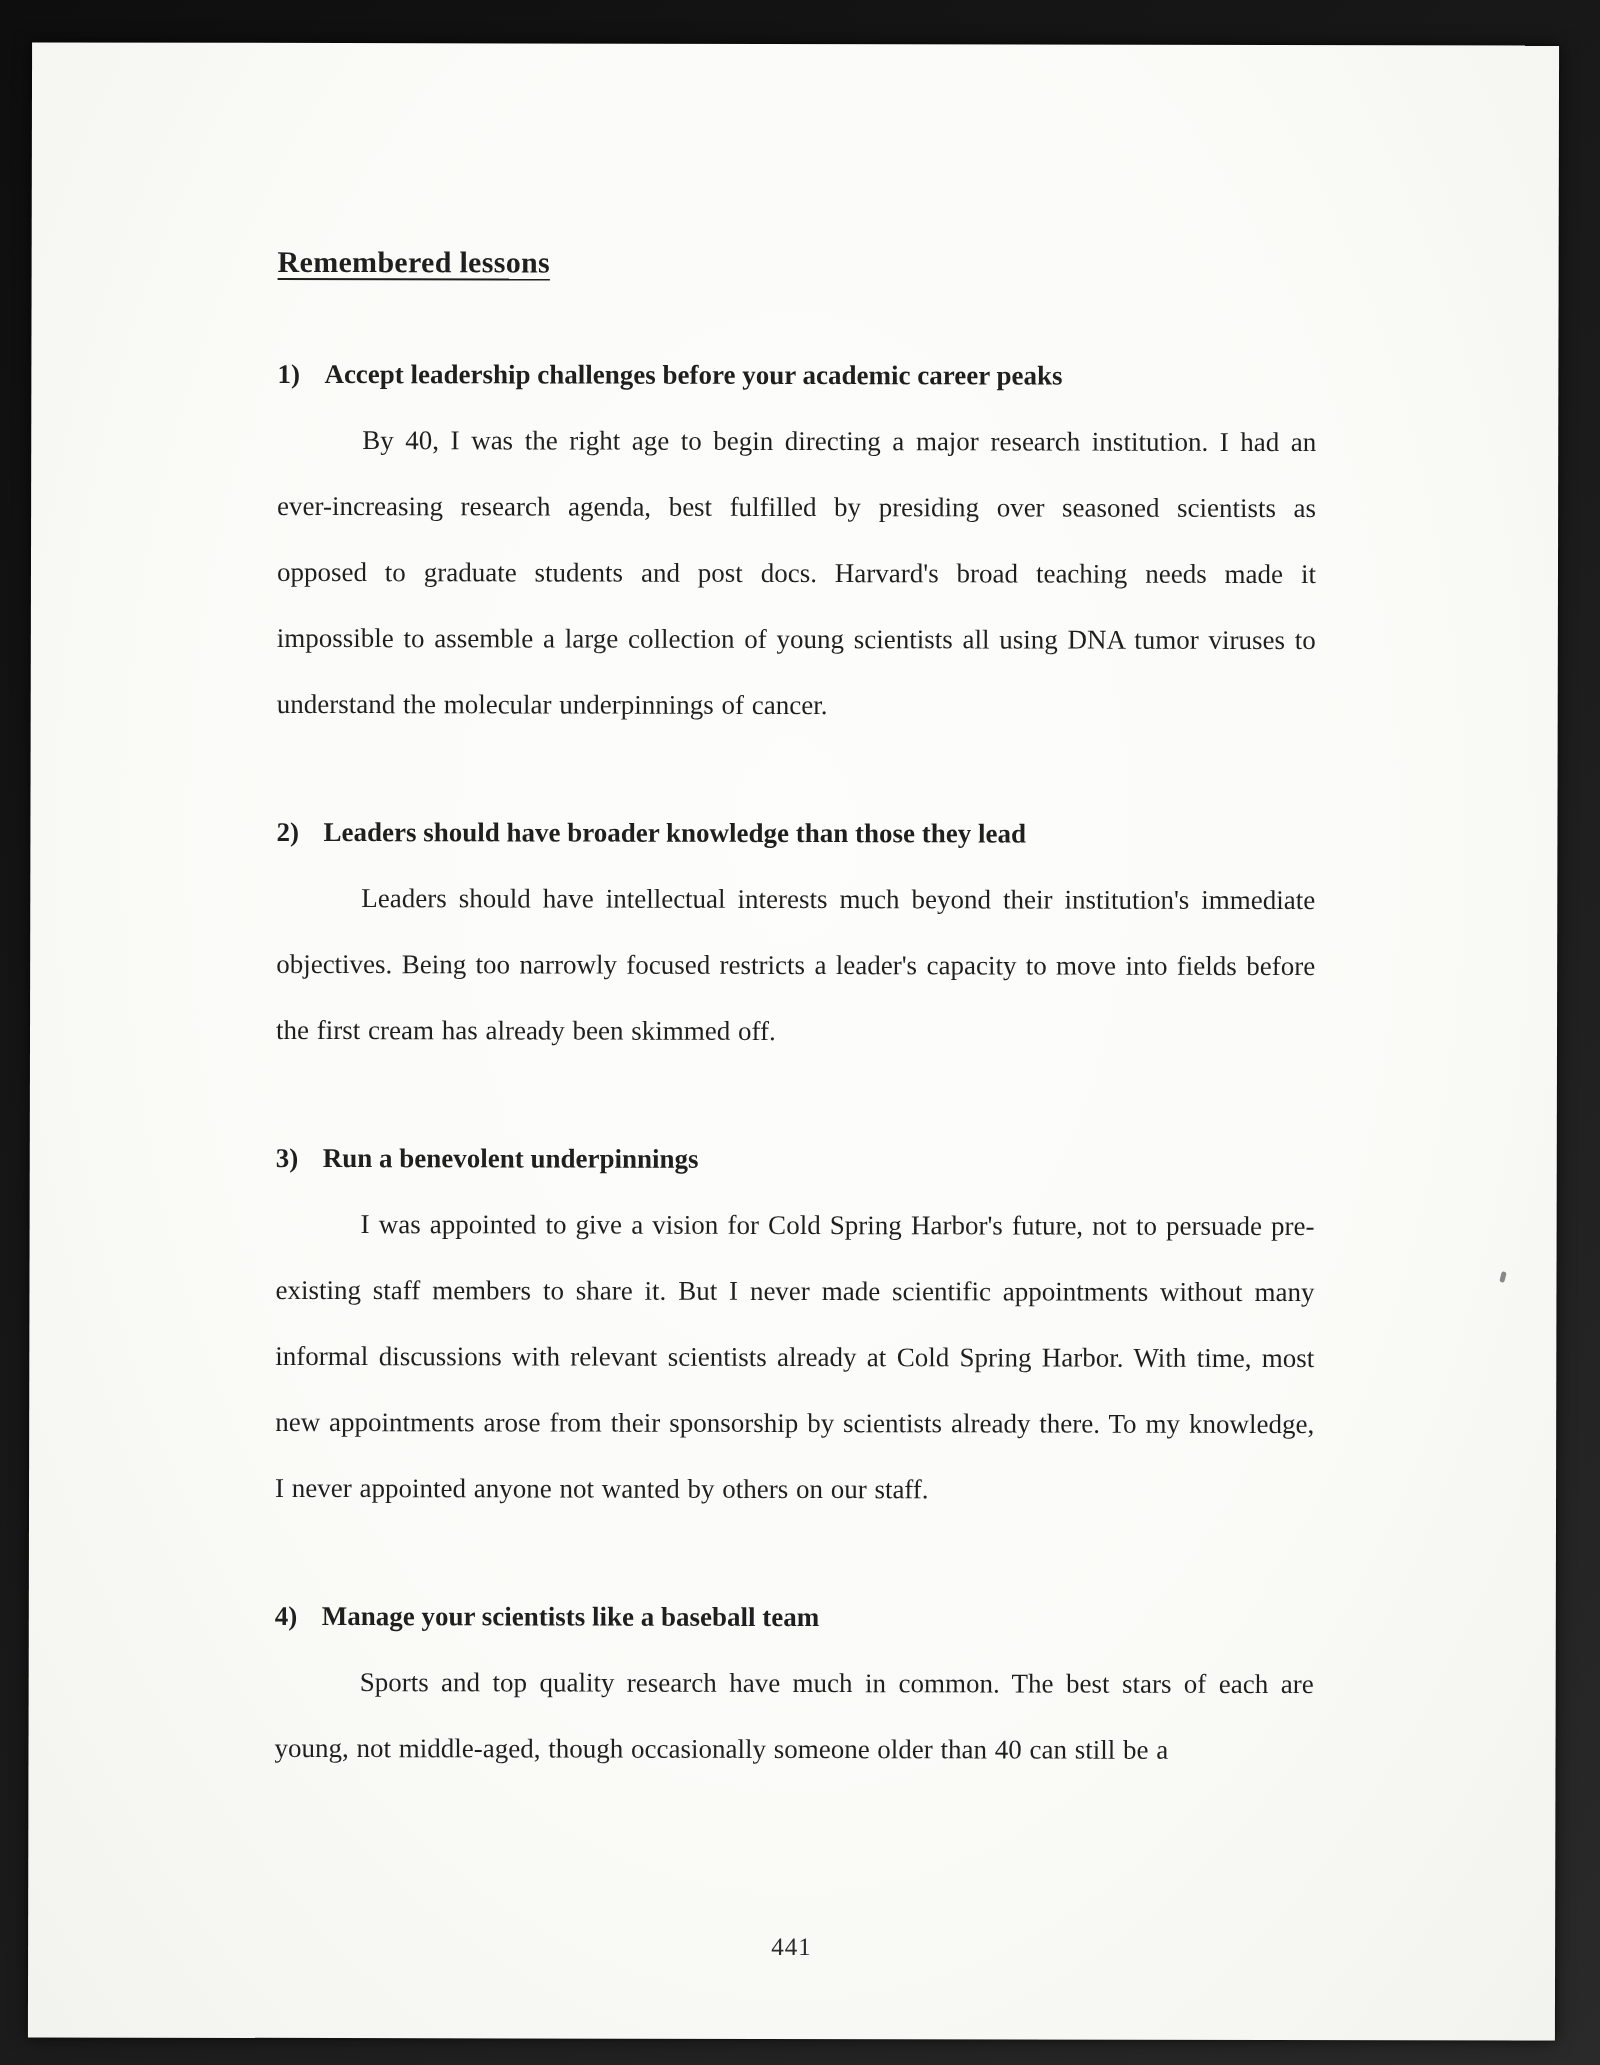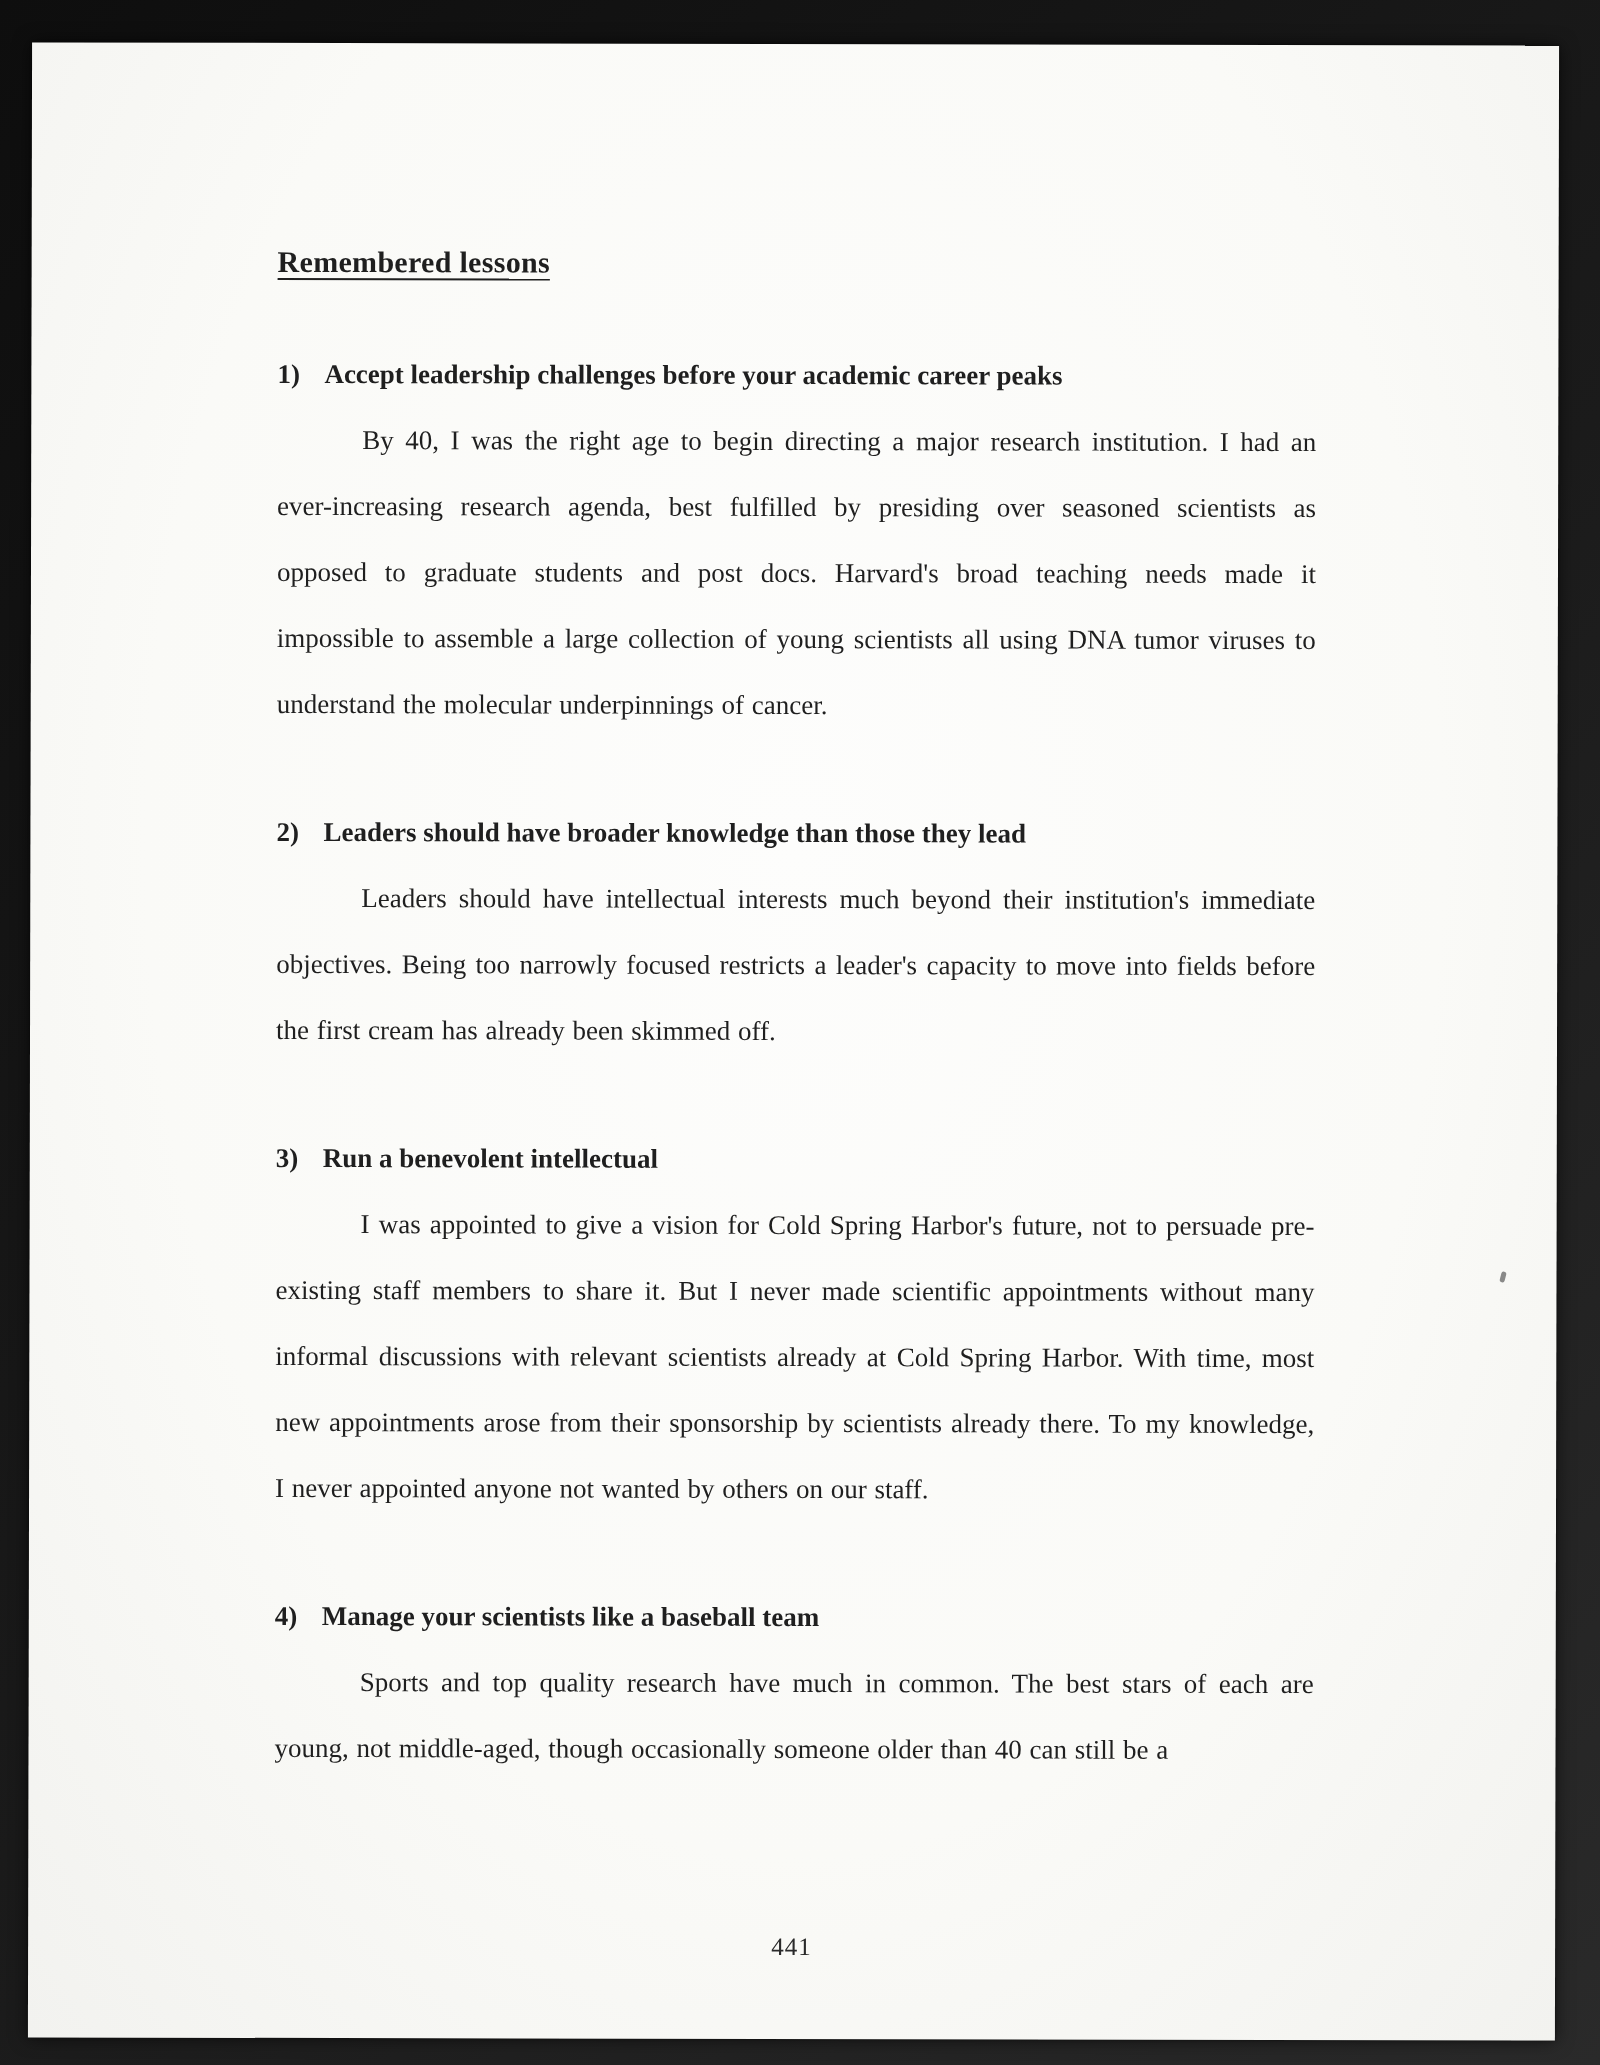--- a/index.html
+++ b/index.html
@@ -101,21 +101,21 @@
       <p class="sec-heading"><span class="sec-num">1)</span><span>Accept leadership challenges before your academic career peaks</span></p>
       <p class="para">By 40, I was the right age to begin directing a major research institution.  I had an ever-increasing research agenda, best fulfilled by presiding over seasoned scientists as opposed to graduate students and post docs.  Harvard's broad teaching needs made it impossible to assemble a large collection of young scientists all using DNA tumor viruses to understand the molecular underpinnings of cancer.</p>
     </div>
 
     <div class="section">
       <p class="sec-heading"><span class="sec-num">2)</span><span>Leaders should have broader knowledge than those they lead</span></p>
       <p class="para">Leaders should have intellectual interests much beyond their institution's immediate objectives.  Being too narrowly focused restricts a leader's capacity to move into fields before the first cream has already been skimmed off.</p>
     </div>
 
     <div class="section">
-      <p class="sec-heading"><span class="sec-num">3)</span><span>Run a benevolent intellectual</span></p>
+      <p class="sec-heading"><span class="sec-num">3)</span><span>Run a benevolent underpinnings</span></p>
       <p class="para">I was appointed to give a vision for Cold Spring Harbor's future, not to persuade pre-existing staff members to share it.  But I never made scientific appointments without many informal discussions with relevant scientists already at Cold Spring Harbor.  With time, most new appointments arose from their sponsorship by scientists already there.  To my knowledge, I never appointed anyone not wanted by others on our staff.</p>
     </div>
 
     <div class="section">
       <p class="sec-heading"><span class="sec-num">4)</span><span>Manage your scientists like a baseball team</span></p>
       <p class="para">Sports and top quality research have much in common.  The best stars of each are young, not middle-aged, though occasionally someone older than 40 can still be a</p>
     </div>
 
     <div class="page-number">441</div>
     <div class="scan-artifact"></div>

